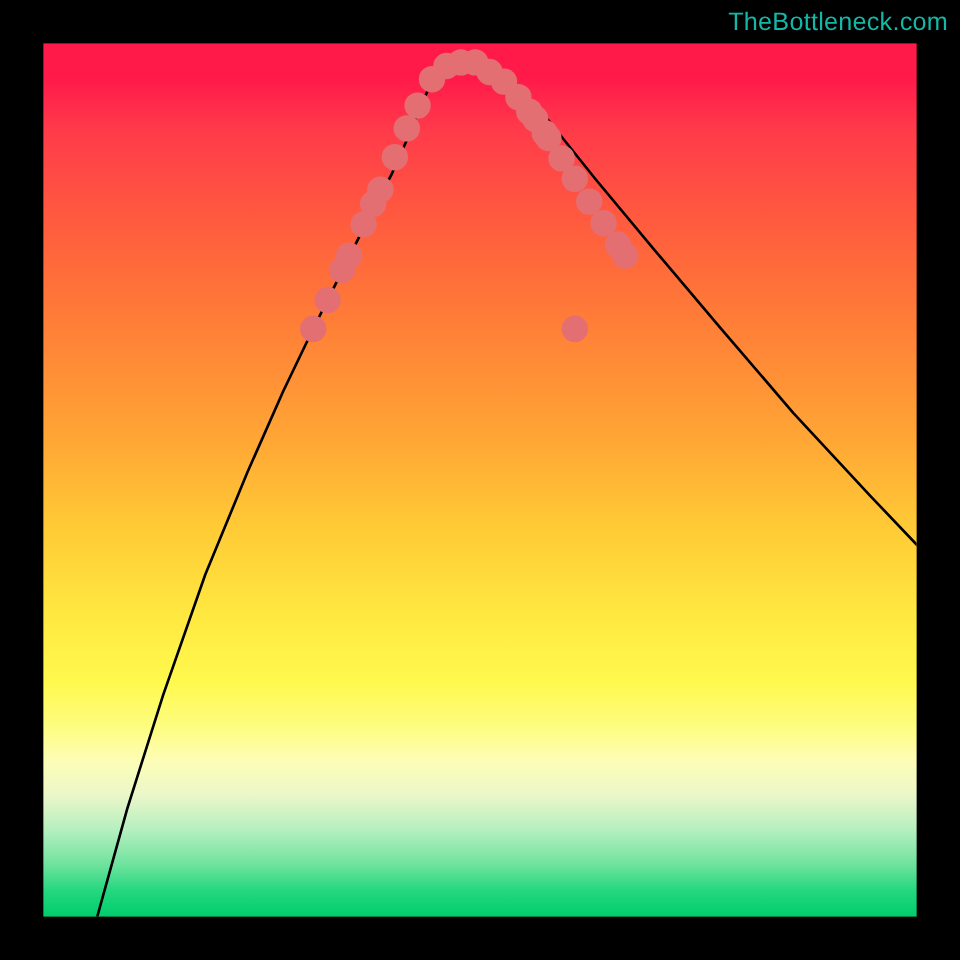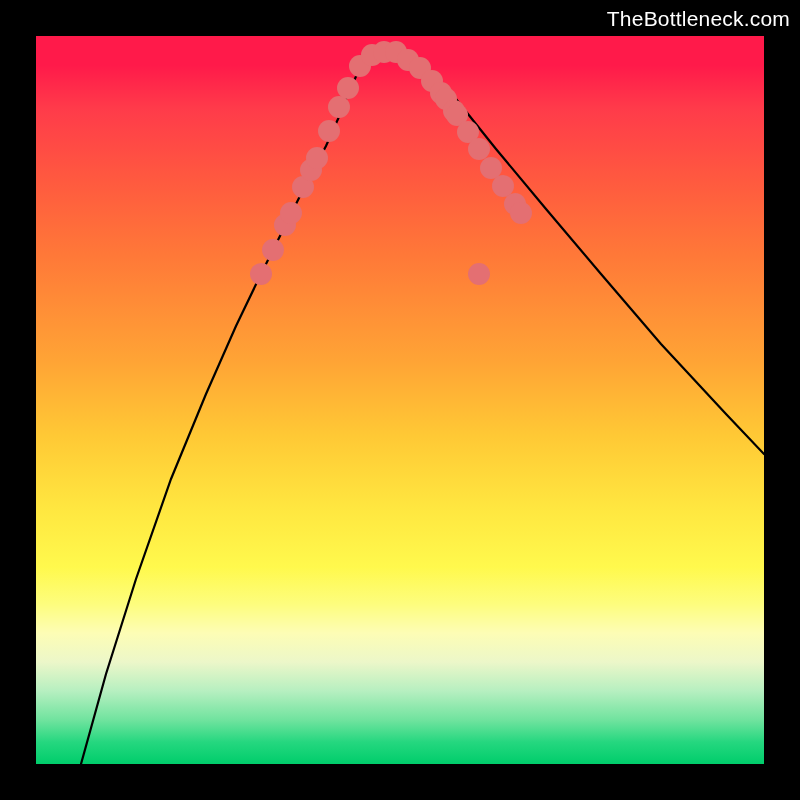--- a/index.html
+++ b/index.html
@@ -51,21 +51,21 @@
   .curve-svg {
     position: absolute;
     inset: 0;
     width: 100%;
     height: 100%;
   }
   .watermark {
     position: absolute;
     top: 7px;
     right: 10px;
-    color: #ffffff;
+    color: #14b8a6;
     font-size: 21px;
     letter-spacing: 0.2px;
     font-weight: 400;
     font-family: Arial, Helvetica, sans-serif;
   }
 </style>
 </head>
 <body>
 
 <div class="stage">

